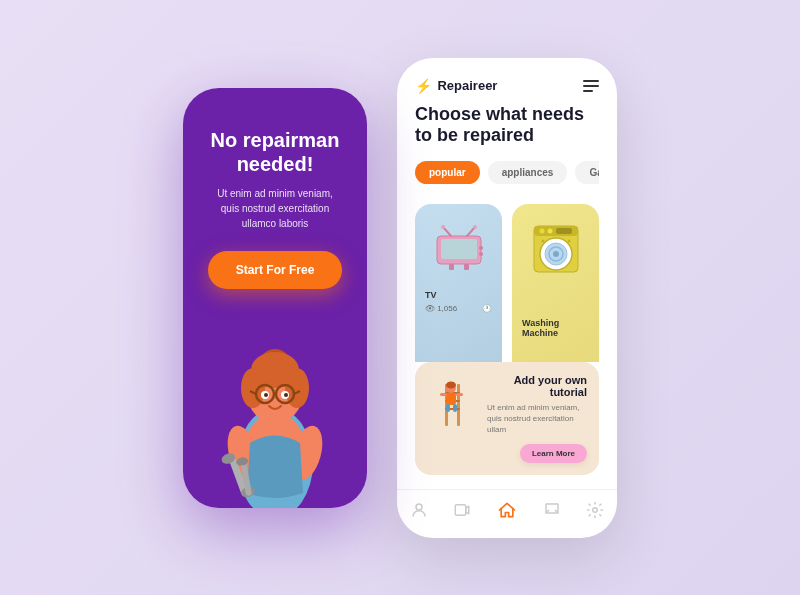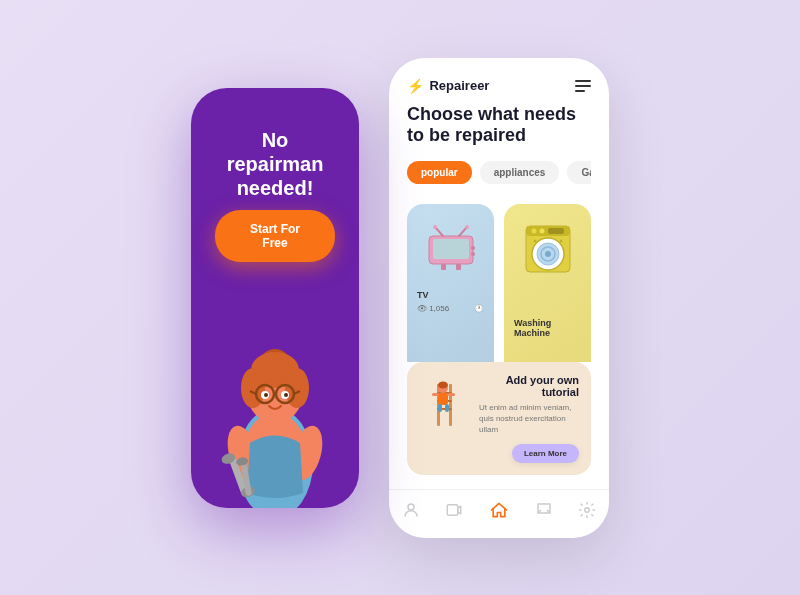--- a/index.html
+++ b/index.html
@@ -15,21 +15,21 @@
     }
 
     .phones-container {
       display: flex;
       align-items: center;
       gap: 30px;
     }
 
     
     .phone-left {
-      width: 168px;
+      width: 184px;
       height: 420px;
       background: #6b21a8;
       border-radius: 36px;
       padding: 40px 24px 0;
       display: flex;
       flex-direction: column;
       align-items: center;
       position: relative;
       overflow: hidden;
       box-shadow: 0 20px 60px rgba(107, 33, 168, 0.4);
@@ -283,21 +283,21 @@
     }
 
     .tutorial-desc {
       font-size: 8px;
       color: #777;
       line-height: 1.4;
       margin-bottom: 8px;
     }
 
     .btn-learn {
-      background: #c4b5fd;
+      background: #f9a8d4;
       border: none;
       border-radius: 10px;
       padding: 5px 12px;
       font-size: 8px;
       font-weight: 700;
       color: #333;
       cursor: pointer;
       float: right;
       box-shadow: 0 2px 6px rgba(0,0,0,0.08);
     }
@@ -328,20 +328,21 @@
     }
   </style>
 </head>
 <body>
 
 <div class="phones-container">
 
   <div class="phone-left">
     <div class="phone-left-text">
       <div class="phone-left-title">No repairman needed!</div>
+      <div class="phone-left-subtitle">Ut enim ad minim veniam, quis nostrud exercitation ullamco laboris</div>
       <button class="btn-start">Start For Free</button>
     </div>
 
     <div class="character-figure">
       <svg viewBox="0 0 180 220" xmlns="http://www.w3.org/2000/svg" width="180" height="220">
 
         <ellipse cx="90" cy="165" rx="38" ry="55" fill="#6ab0d4"></ellipse>
 
         <ellipse cx="58" cy="155" rx="14" ry="28" fill="#f4845f" transform="rotate(-15,58,155)"></ellipse>
         <ellipse cx="122" cy="155" rx="14" ry="28" fill="#f4845f" transform="rotate(15,122,155)"></ellipse>

